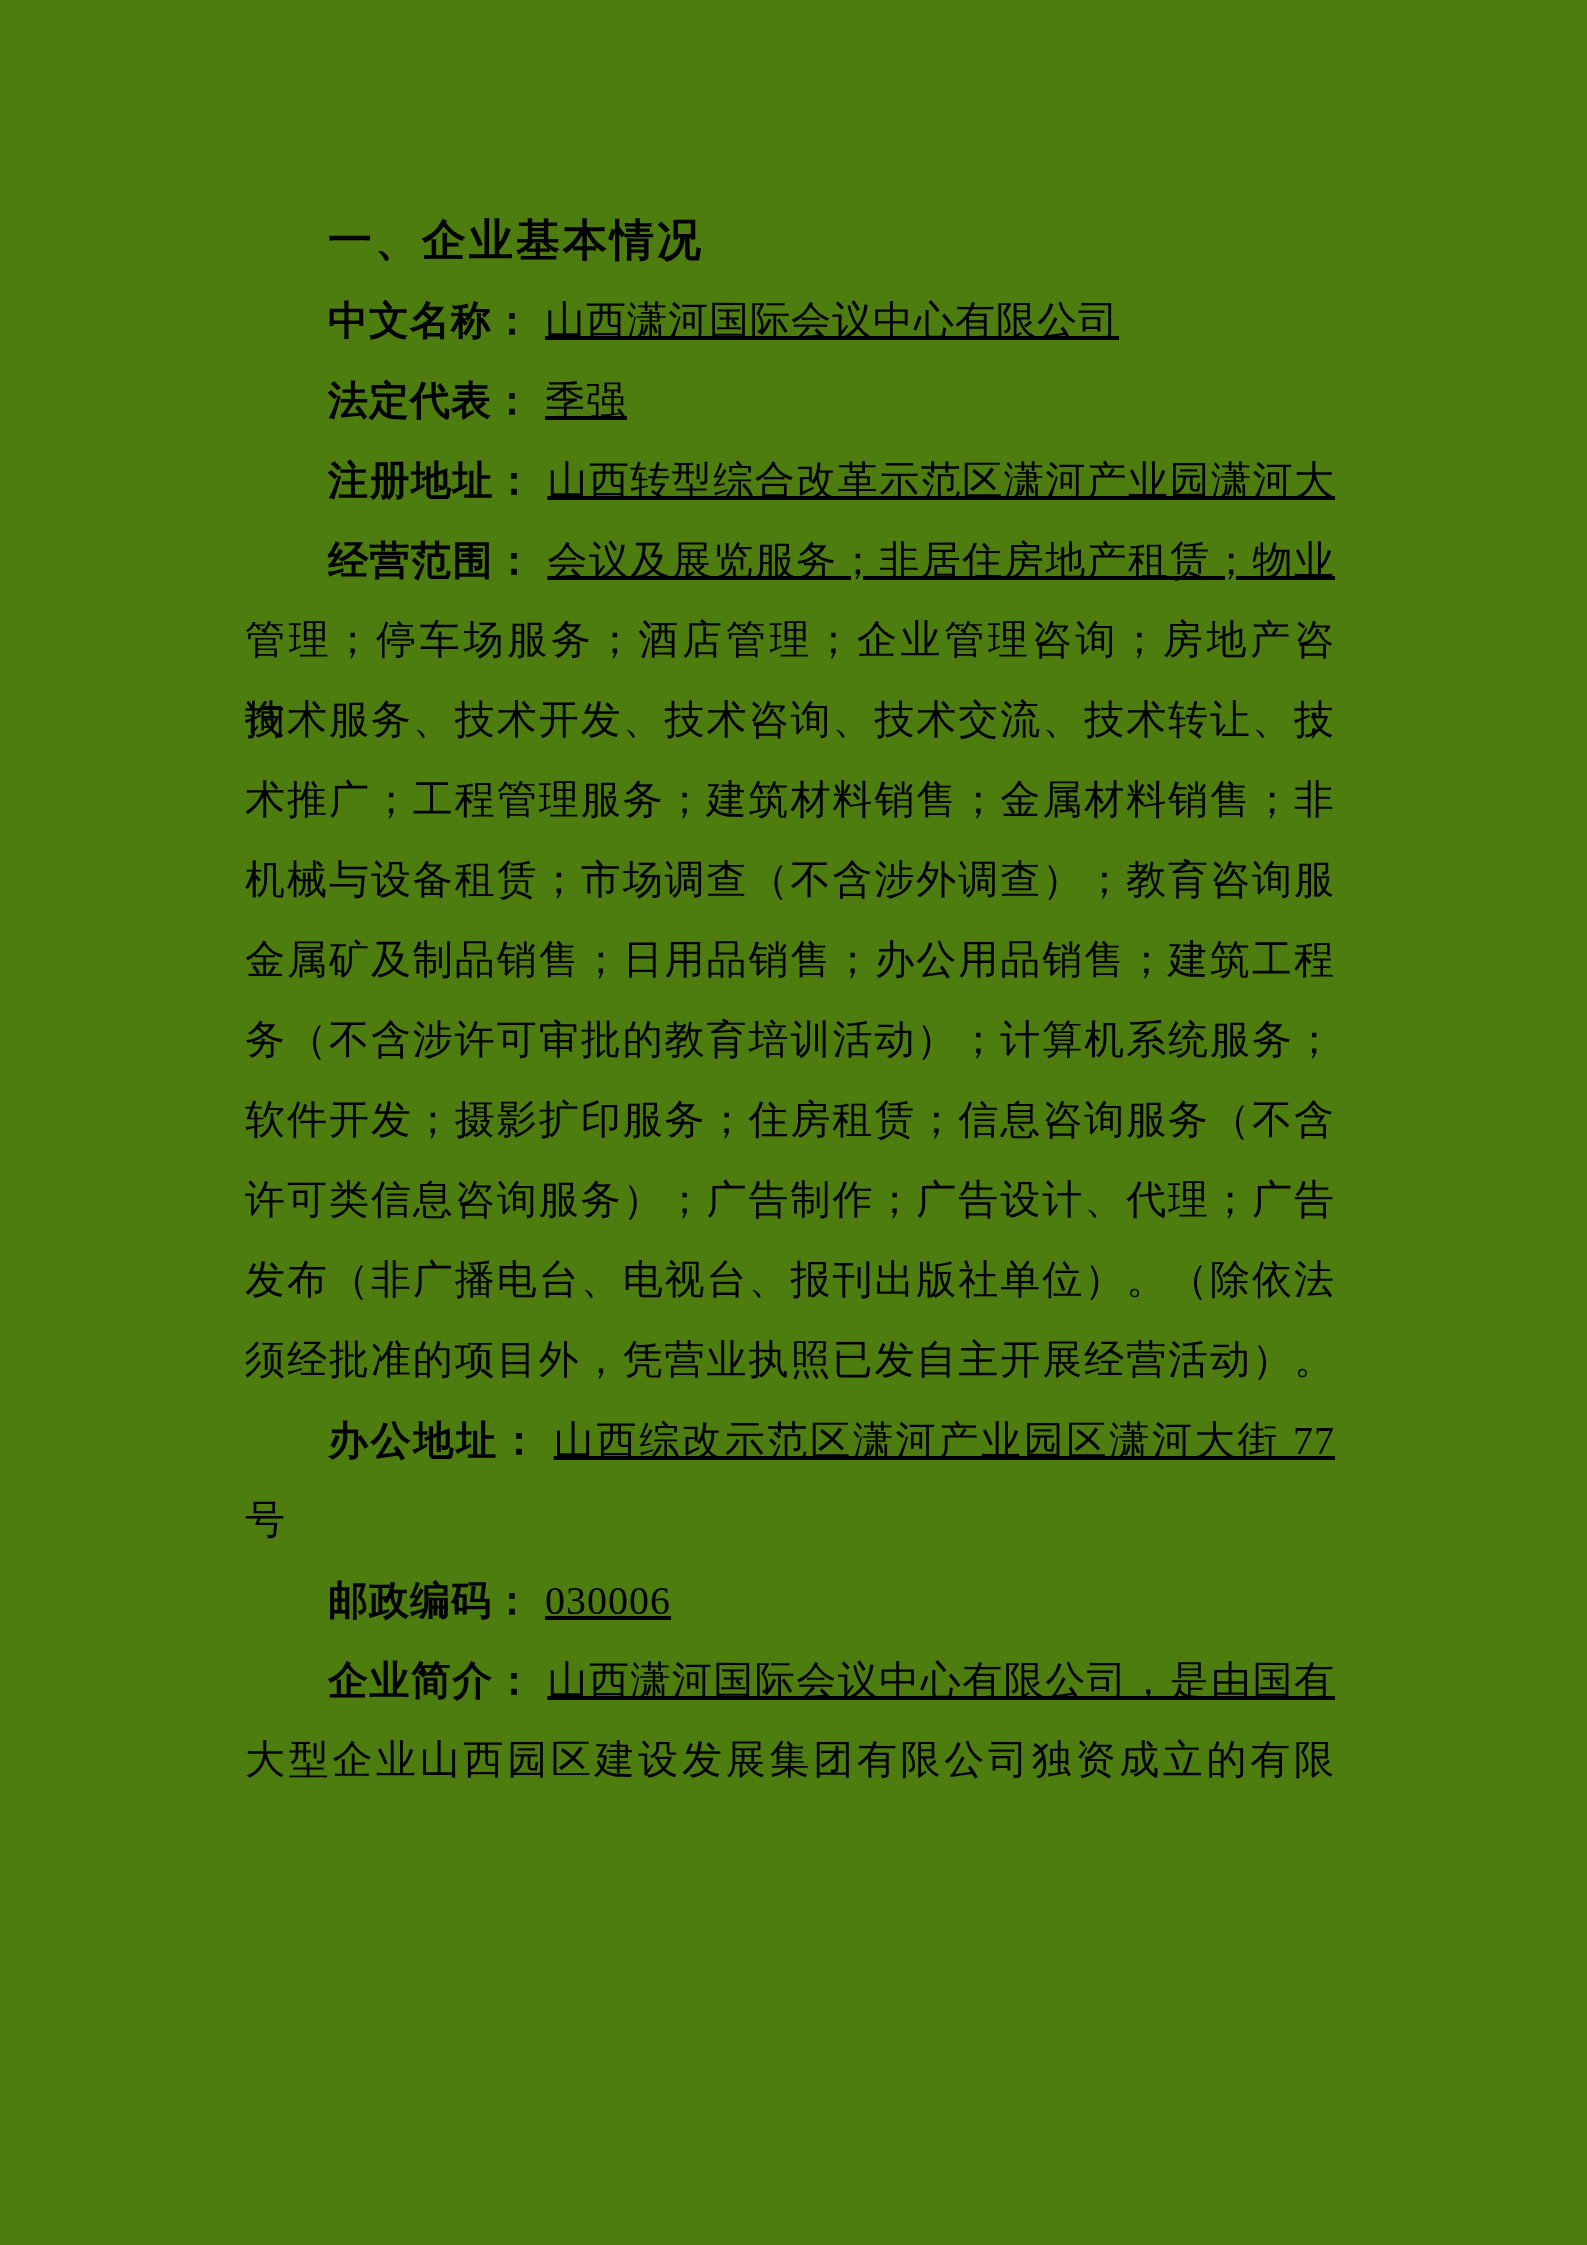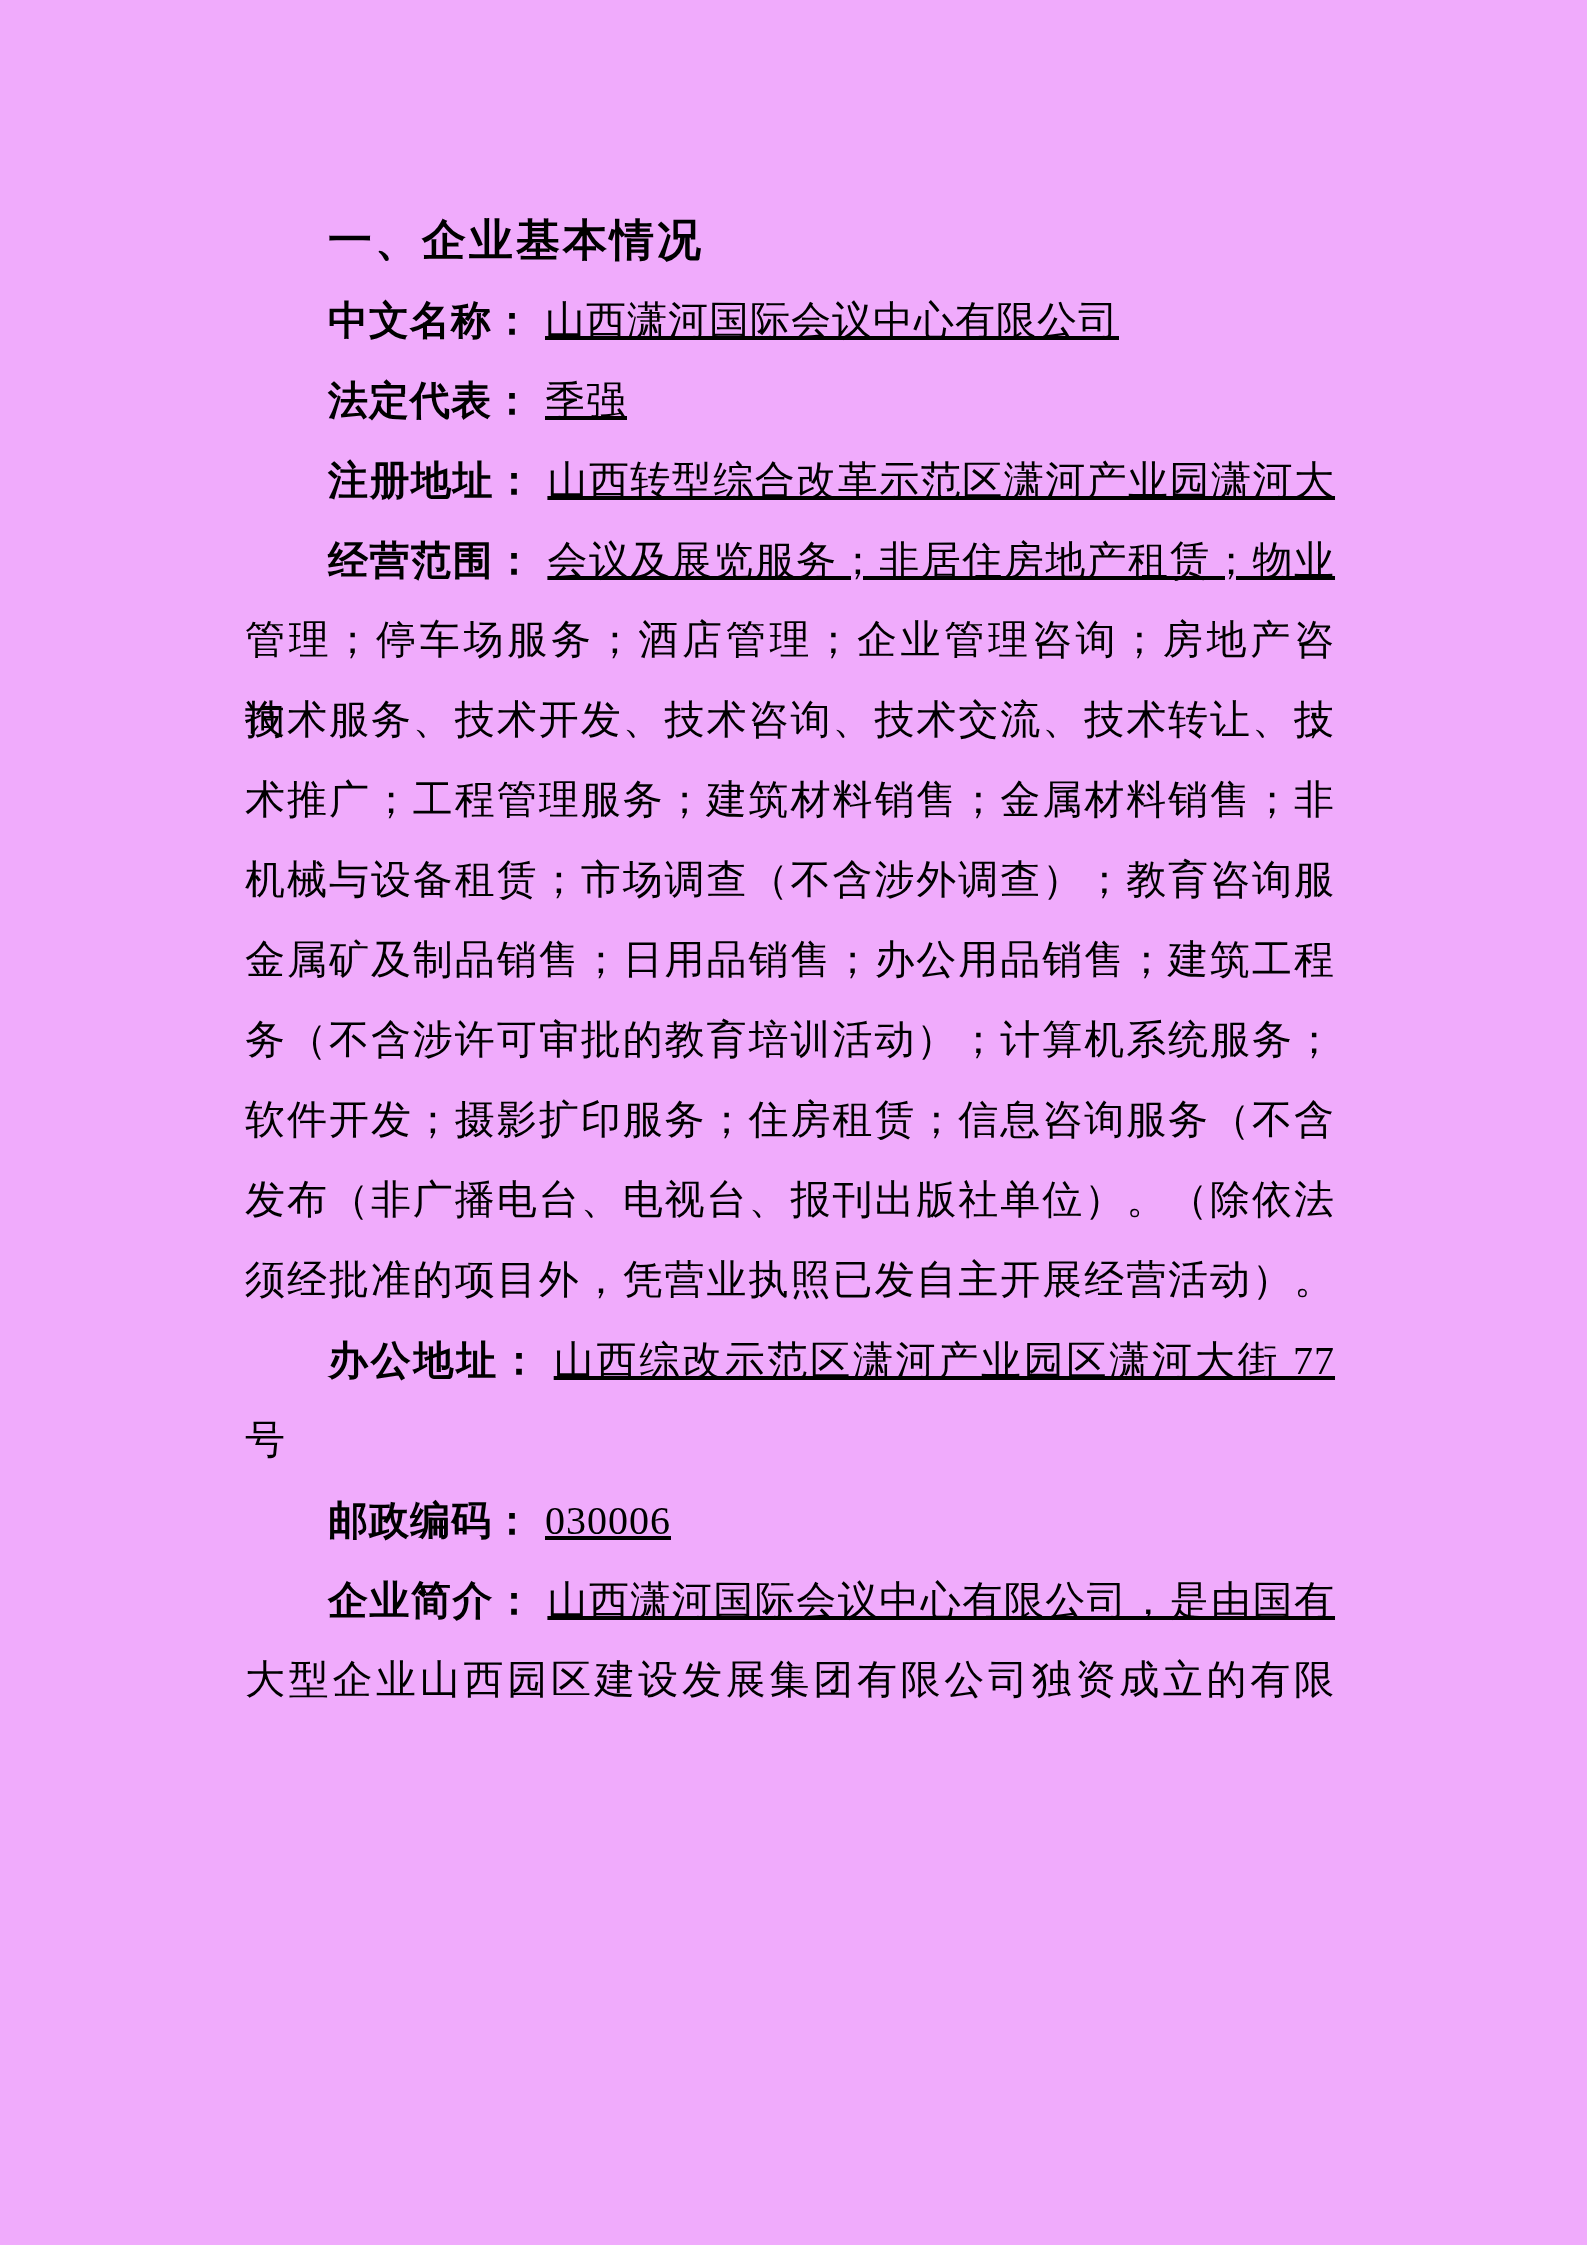--- a/index.html
+++ b/index.html
@@ -4,21 +4,21 @@
 <style>
   html, body {
     margin: 0;
     padding: 0;
     background: #ffffff;
   }
   .page {
     position: relative;
     width: 1587px;
     height: 2245px;
-    background: #f0abfc;
+    background: #4d7c0f;
     color: #000000;
     font-family: "Liberation Serif", "DejaVu Serif", serif;
     overflow: hidden;
   }
   .content {
     position: absolute;
     left: 245px;
     top: 200px;
     width: 1090px;
   }
@@ -106,20 +106,23 @@
     </div>
 
     <div class="line justify">
       <span class="value">务（不含涉许可审批的教育培训活动）；计算机系统服务；</span>
     </div>
 
     <div class="line justify">
       <span class="value">软件开发；摄影扩印服务；住房租赁；信息咨询服务（不含</span>
     </div>
 
+    <div class="line justify">
+      <span class="value">许可类信息咨询服务）；广告制作；广告设计、代理；广告</span>
+    </div>
 
     <div class="line justify">
       <span class="value">发布（非广播电台、电视台、报刊出版社单位）。（除依法</span>
     </div>
 
     <div class="line justify">
       <span class="value">须经批准的项目外，凭营业执照已发自主开展经营活动）。</span>
     </div>
 
     <div class="line indent justify">

